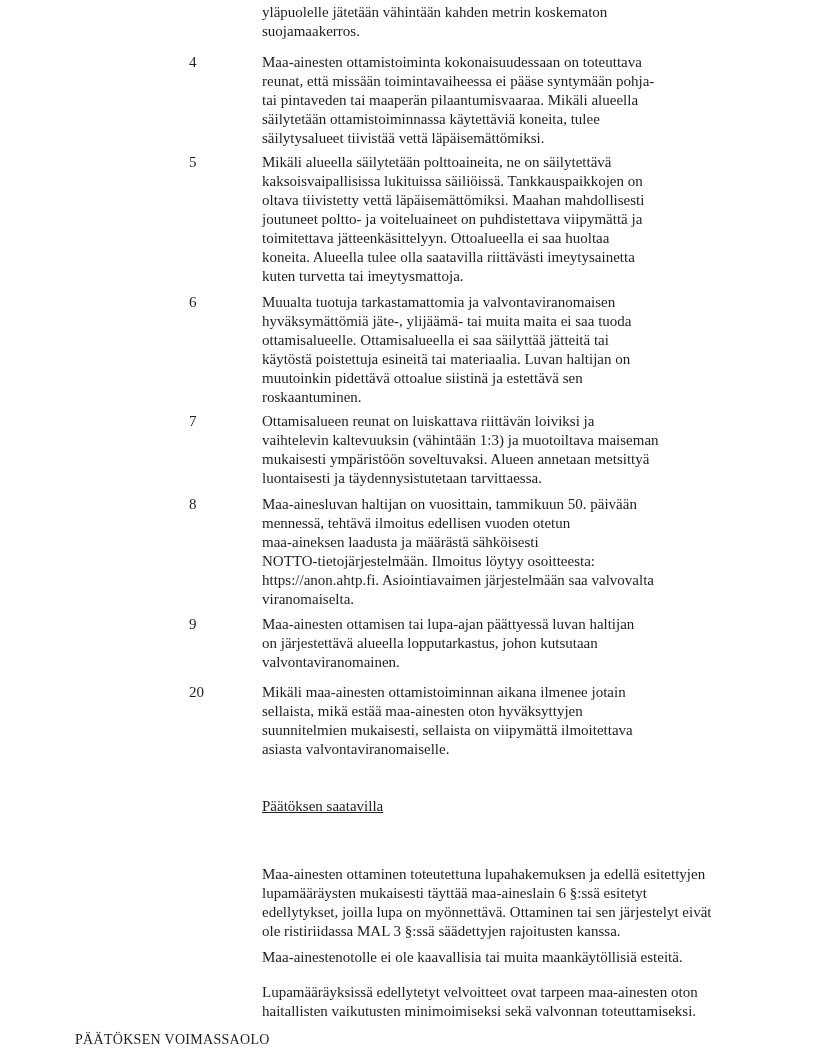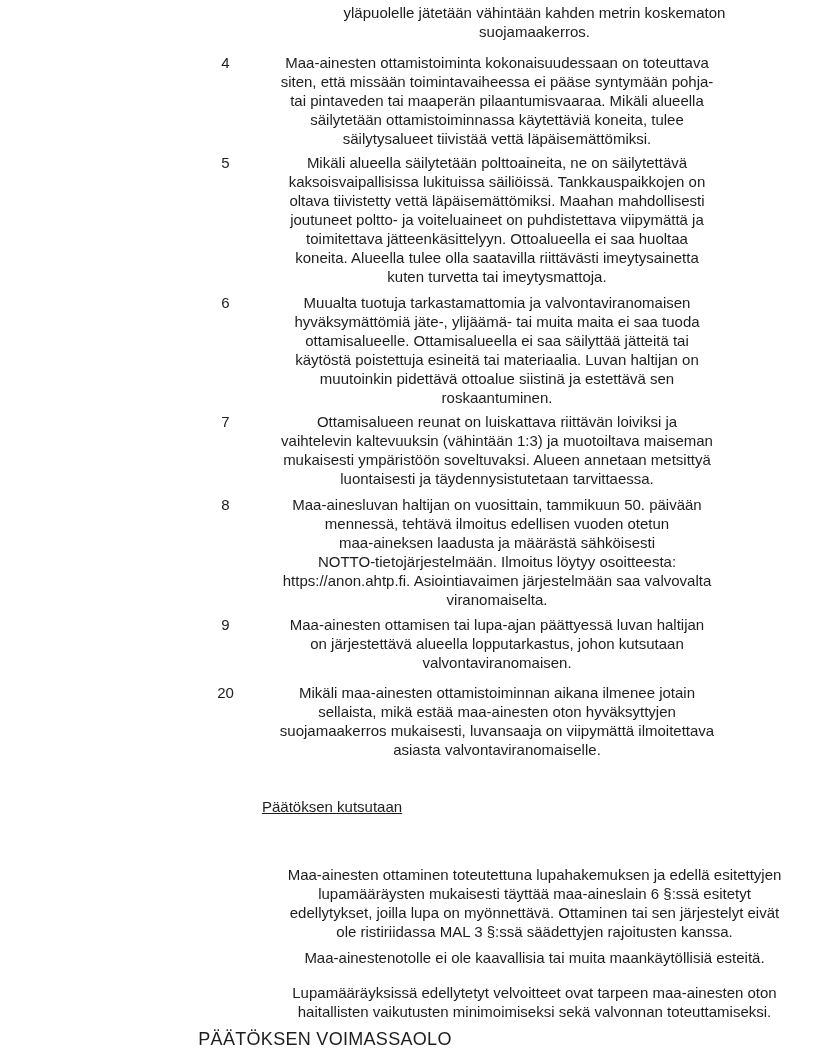--- a/index.html
+++ b/index.html
@@ -5,26 +5,25 @@
   html, body {
     margin: 0;
     padding: 0;
     background: #ffffff;
   }
   .page {
     position: relative;
     width: 816px;
     height: 1056px;
     background: #ffffff;
-    font-family: Liberation Sans, sans-serif;
+    font-family: Liberation Serif, serif;
     font-size: 15px;
     line-height: 19px;
     color: #1d1d1d;
     overflow: hidden;
-    text-align: center;
   }
   .block {
     position: absolute;
     white-space: pre-line;
   }
   .continuation {
     left: 262px;
     top: 3px;
     width: 545px;
   }
@@ -47,36 +46,36 @@
     text-decoration: underline;
   }
   .reasoning-para {
     left: 262px;
     width: 545px;
     margin-top: 28px;
   }
   .section-heading {
     left: 75px;
     width: 500px;
-    font-size: 18px;
+    font-size: 14px;
     letter-spacing: 0.3px;
   }
 </style>
 </head>
 <body>
 
 <div class="page">
 
   <div class="block continuation">yläpuolelle jätetään vähintään kahden metrin koskematon
 suojamaakerros.</div>
 
   <div class="clause" style="top:53px">
     <span class="num">4</span>
     <div class="txt">Maa-ainesten ottamistoiminta kokonaisuudessaan on toteuttava
-siten, että missään toimintavaiheessa ei pääse syntymään pohja-
+reunat, että missään toimintavaiheessa ei pääse syntymään pohja-
 tai pintaveden tai maaperän pilaantumisvaaraa. Mikäli alueella
 säilytetään ottamistoiminnassa käytettäviä koneita, tulee
 säilytysalueet tiivistää vettä läpäisemättömiksi.</div>
   </div>
 
   <div class="clause" style="top:153px">
     <span class="num">5</span>
     <div class="txt">Mikäli alueella säilytetään polttoaineita, ne on säilytettävä
 kaksoisvaipallisissa lukituissa säiliöissä. Tankkauspaikkojen on
 oltava tiivistetty vettä läpäisemättömiksi. Maahan mahdollisesti
@@ -111,32 +110,32 @@
 maa-aineksen laadusta ja määrästä sähköisesti
 NOTTO-tietojärjestelmään. Ilmoitus löytyy osoitteesta:
 https://anon.ahtp.fi. Asiointiavaimen järjestelmään saa valvovalta
 viranomaiselta.</div>
   </div>
 
   <div class="clause" style="top:615px">
     <span class="num">9</span>
     <div class="txt">Maa-ainesten ottamisen tai lupa-ajan päättyessä luvan haltijan
 on järjestettävä alueella lopputarkastus, johon kutsutaan
-valvontaviranomaisen.</div>
+valvontaviranomainen.</div>
   </div>
 
   <div class="clause" style="top:683px">
     <span class="num">20</span>
     <div class="txt">Mikäli maa-ainesten ottamistoiminnan aikana ilmenee jotain
 sellaista, mikä estää maa-ainesten oton hyväksyttyjen
-suojamaakerros mukaisesti, luvansaaja on viipymättä ilmoitettava
+suunnitelmien mukaisesti, sellaista on viipymättä ilmoitettava
 asiasta valvontaviranomaiselle.</div>
   </div>
 
-  <div class="block reasoning-heading" style="top:797px">Päätöksen kutsutaan</div>
+  <div class="block reasoning-heading" style="top:797px">Päätöksen saatavilla</div>
 
   <div class="block reasoning-para" style="top:837px">Maa-ainesten ottaminen toteutettuna lupahakemuksen ja edellä esitettyjen
 lupamääräysten mukaisesti täyttää maa-aineslain 6 §:ssä esitetyt
 edellytykset, joilla lupa on myönnettävä. Ottaminen tai sen järjestelyt eivät
 ole ristiriidassa MAL 3 §:ssä säädettyjen rajoitusten kanssa.</div>
 
   <div class="block reasoning-para" style="top:920px">Maa-ainestenotolle ei ole kaavallisia tai muita maankäytöllisiä esteitä.</div>
 
   <div class="block reasoning-para" style="top:955px">Lupamääräyksissä edellytetyt velvoitteet ovat tarpeen maa-ainesten oton
 haitallisten vaikutusten minimoimiseksi sekä valvonnan toteuttamiseksi.</div>

